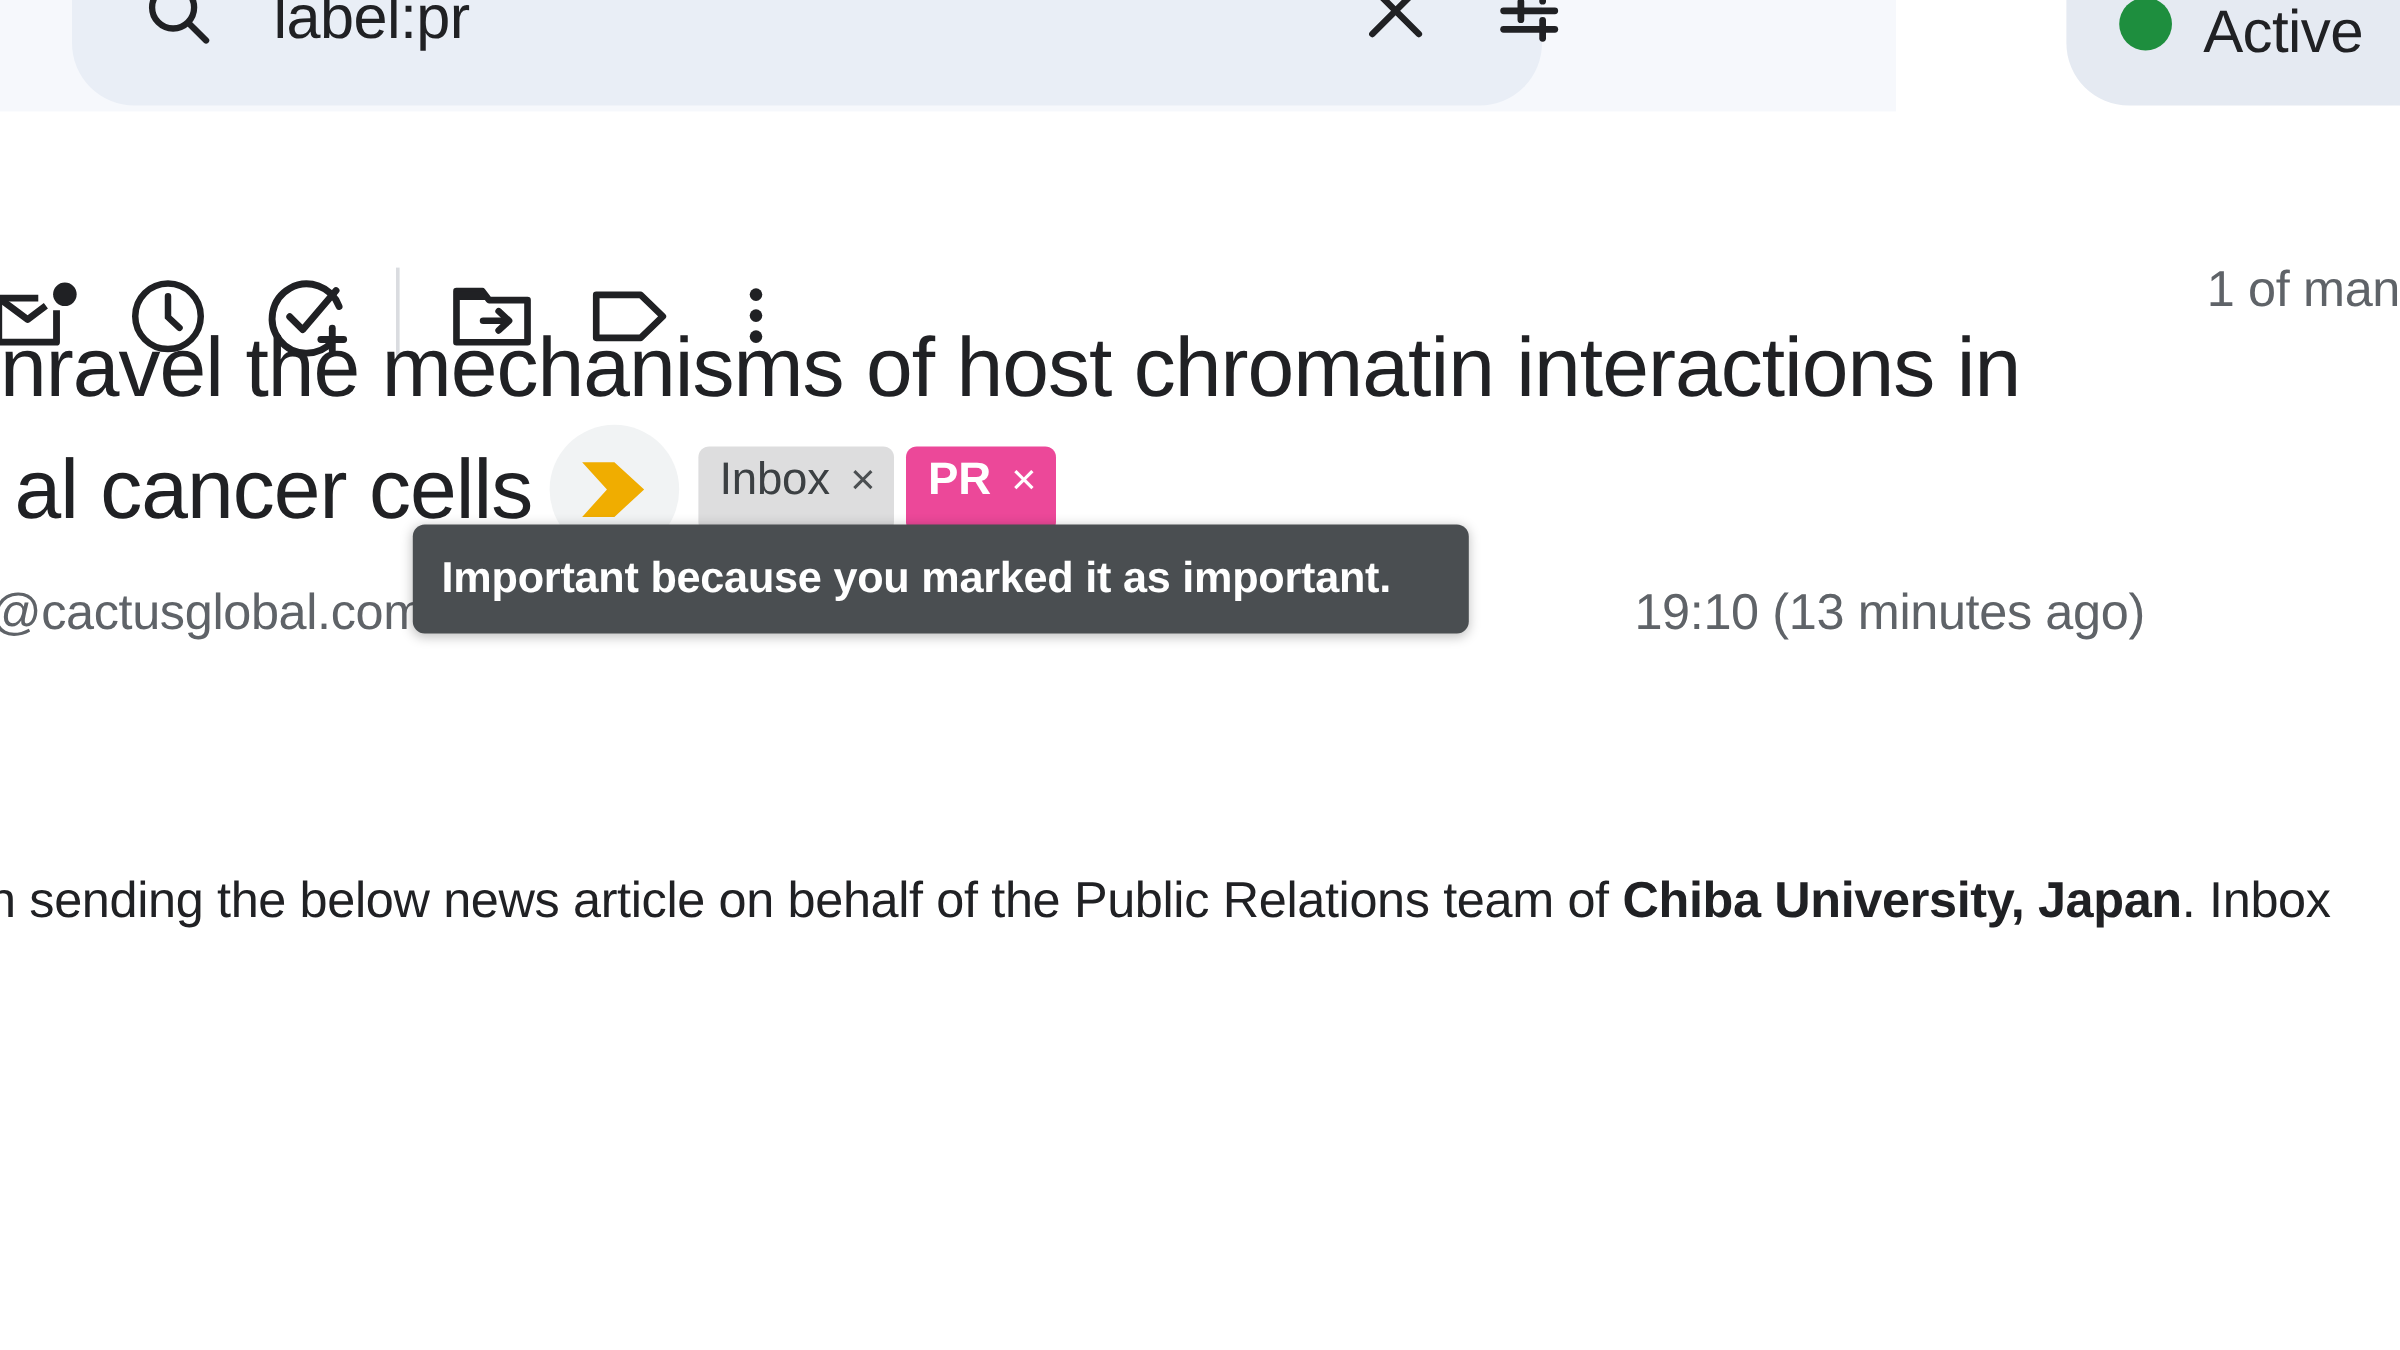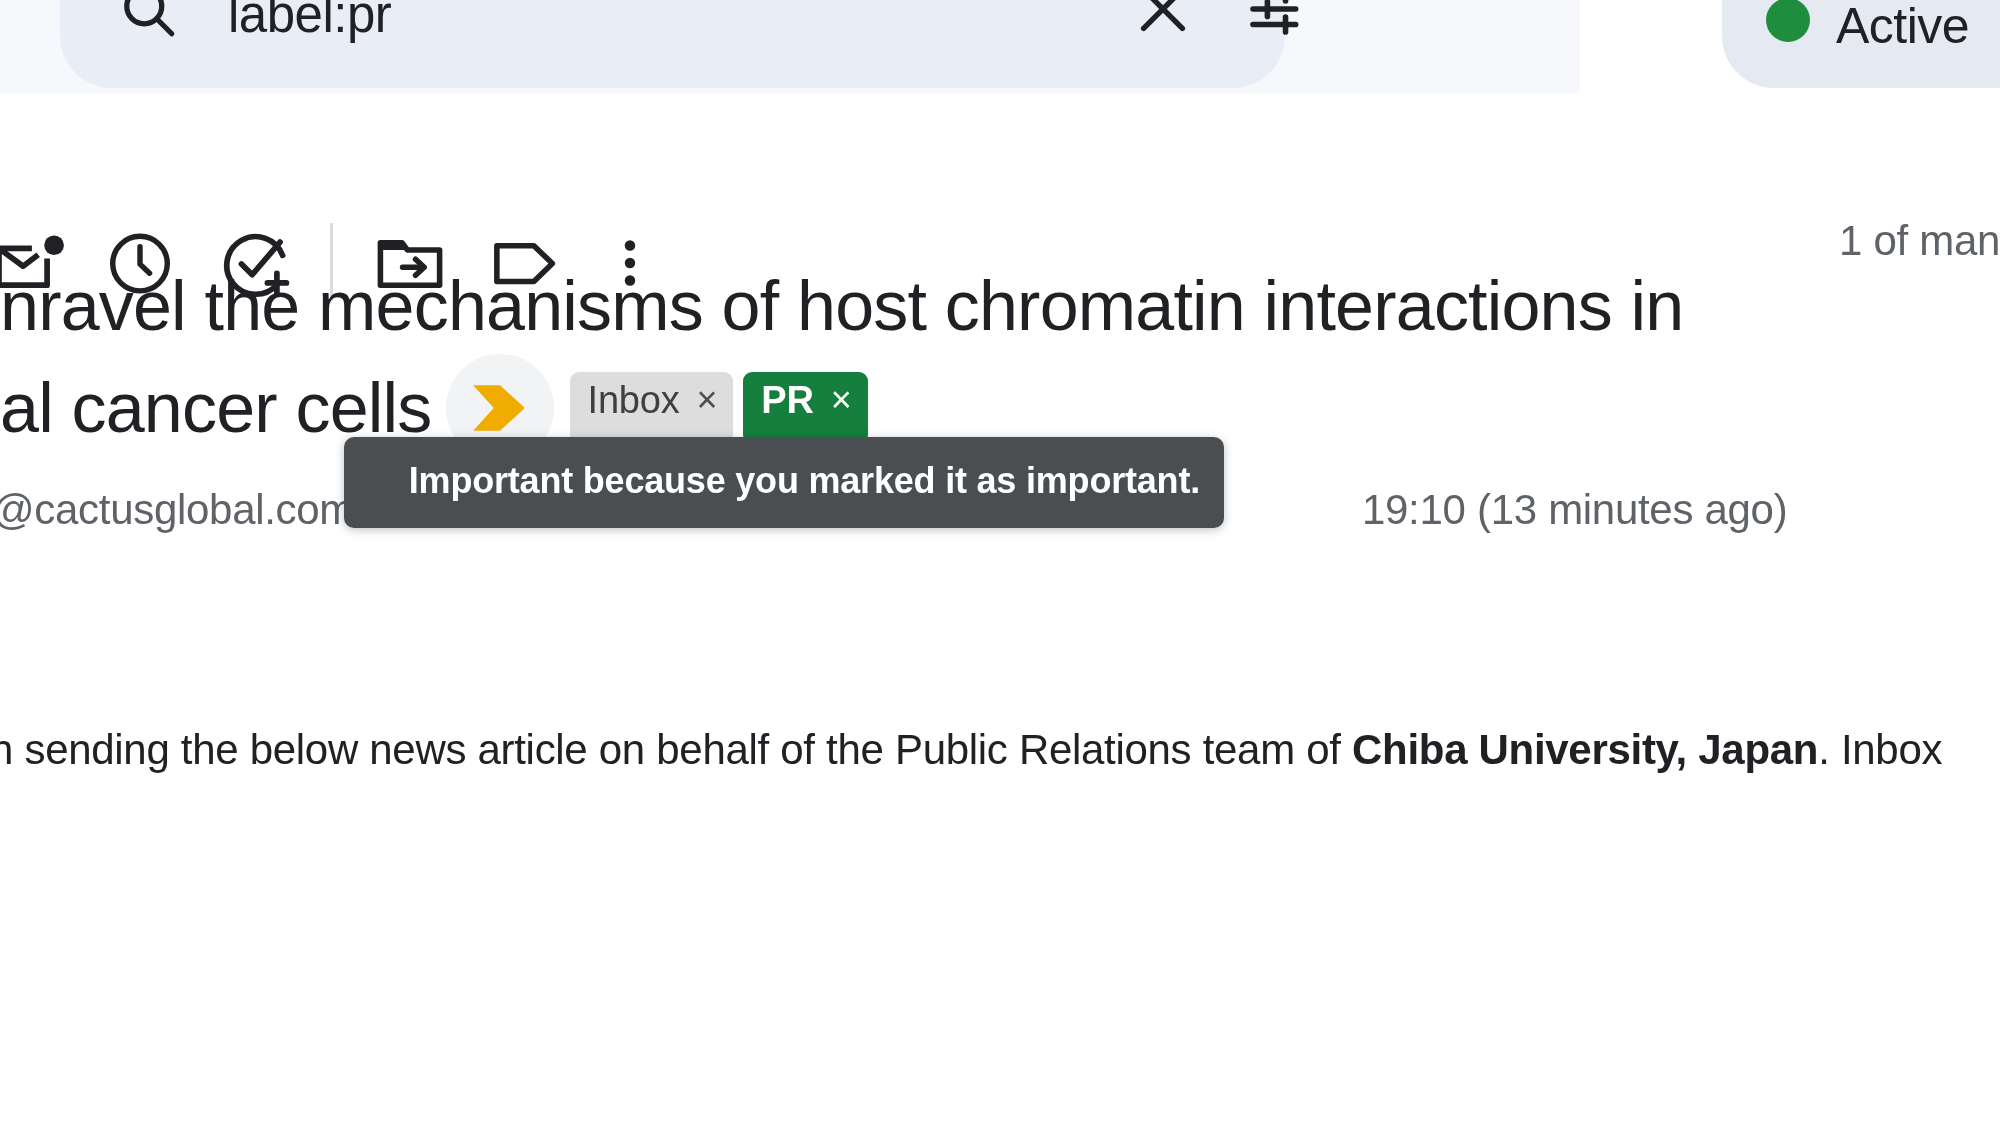--- a/index.html
+++ b/index.html
@@ -160,20 +160,21 @@
     font-size: 70px;
     line-height: 96px;
     color: #202124;
     white-space: nowrap;
     letter-spacing: -0.8px;
   }
   .subject-line-2 {
     display: flex;
     align-items: center;
     white-space: nowrap;
+    margin-left: 12px;
   }
   .importance-marker {
     position: relative;
     width: 108px;
     height: 108px;
     border-radius: 50%;
     background: #f1f3f4;
     display: inline-flex;
     align-items: center;
     justify-content: center;
@@ -191,21 +192,21 @@
     font-size: 38px;
     margin-left: 10px;
     flex: none;
     letter-spacing: -0.2px;
   }
   .chip-inbox {
     background: #ddddde;
     color: #3c4043;
   }
   .chip-pr {
-    background: #15803d;
+    background: #ec4899;
     color: #ffffff;
     font-weight: bold;
   }
   .chip-x {
     margin-left: 17px;
     font-size: 36px;
     opacity: 0.9;
     cursor: pointer;
   }
   .chip-pr .chip-x { opacity: 1; font-weight: normal; }
@@ -247,21 +248,20 @@
     left: 344px;
     top: 437px;
     width: 880px;
     background: #4a4e51;
     border-radius: 10px;
     padding: 18px 24px 22px 24px;
     box-sizing: border-box;
     color: #ffffff;
     box-shadow: 0 2px 10px rgba(0,0,0,0.25);
     z-index: 20;
-    text-align: right;
   }
   .tooltip-line {
     font-size: 36px;
     line-height: 51px;
     font-weight: bold;
     white-space: nowrap;
     letter-spacing: -0.2px;
   }
   .tooltip-line-2 {
     font-style: italic;

